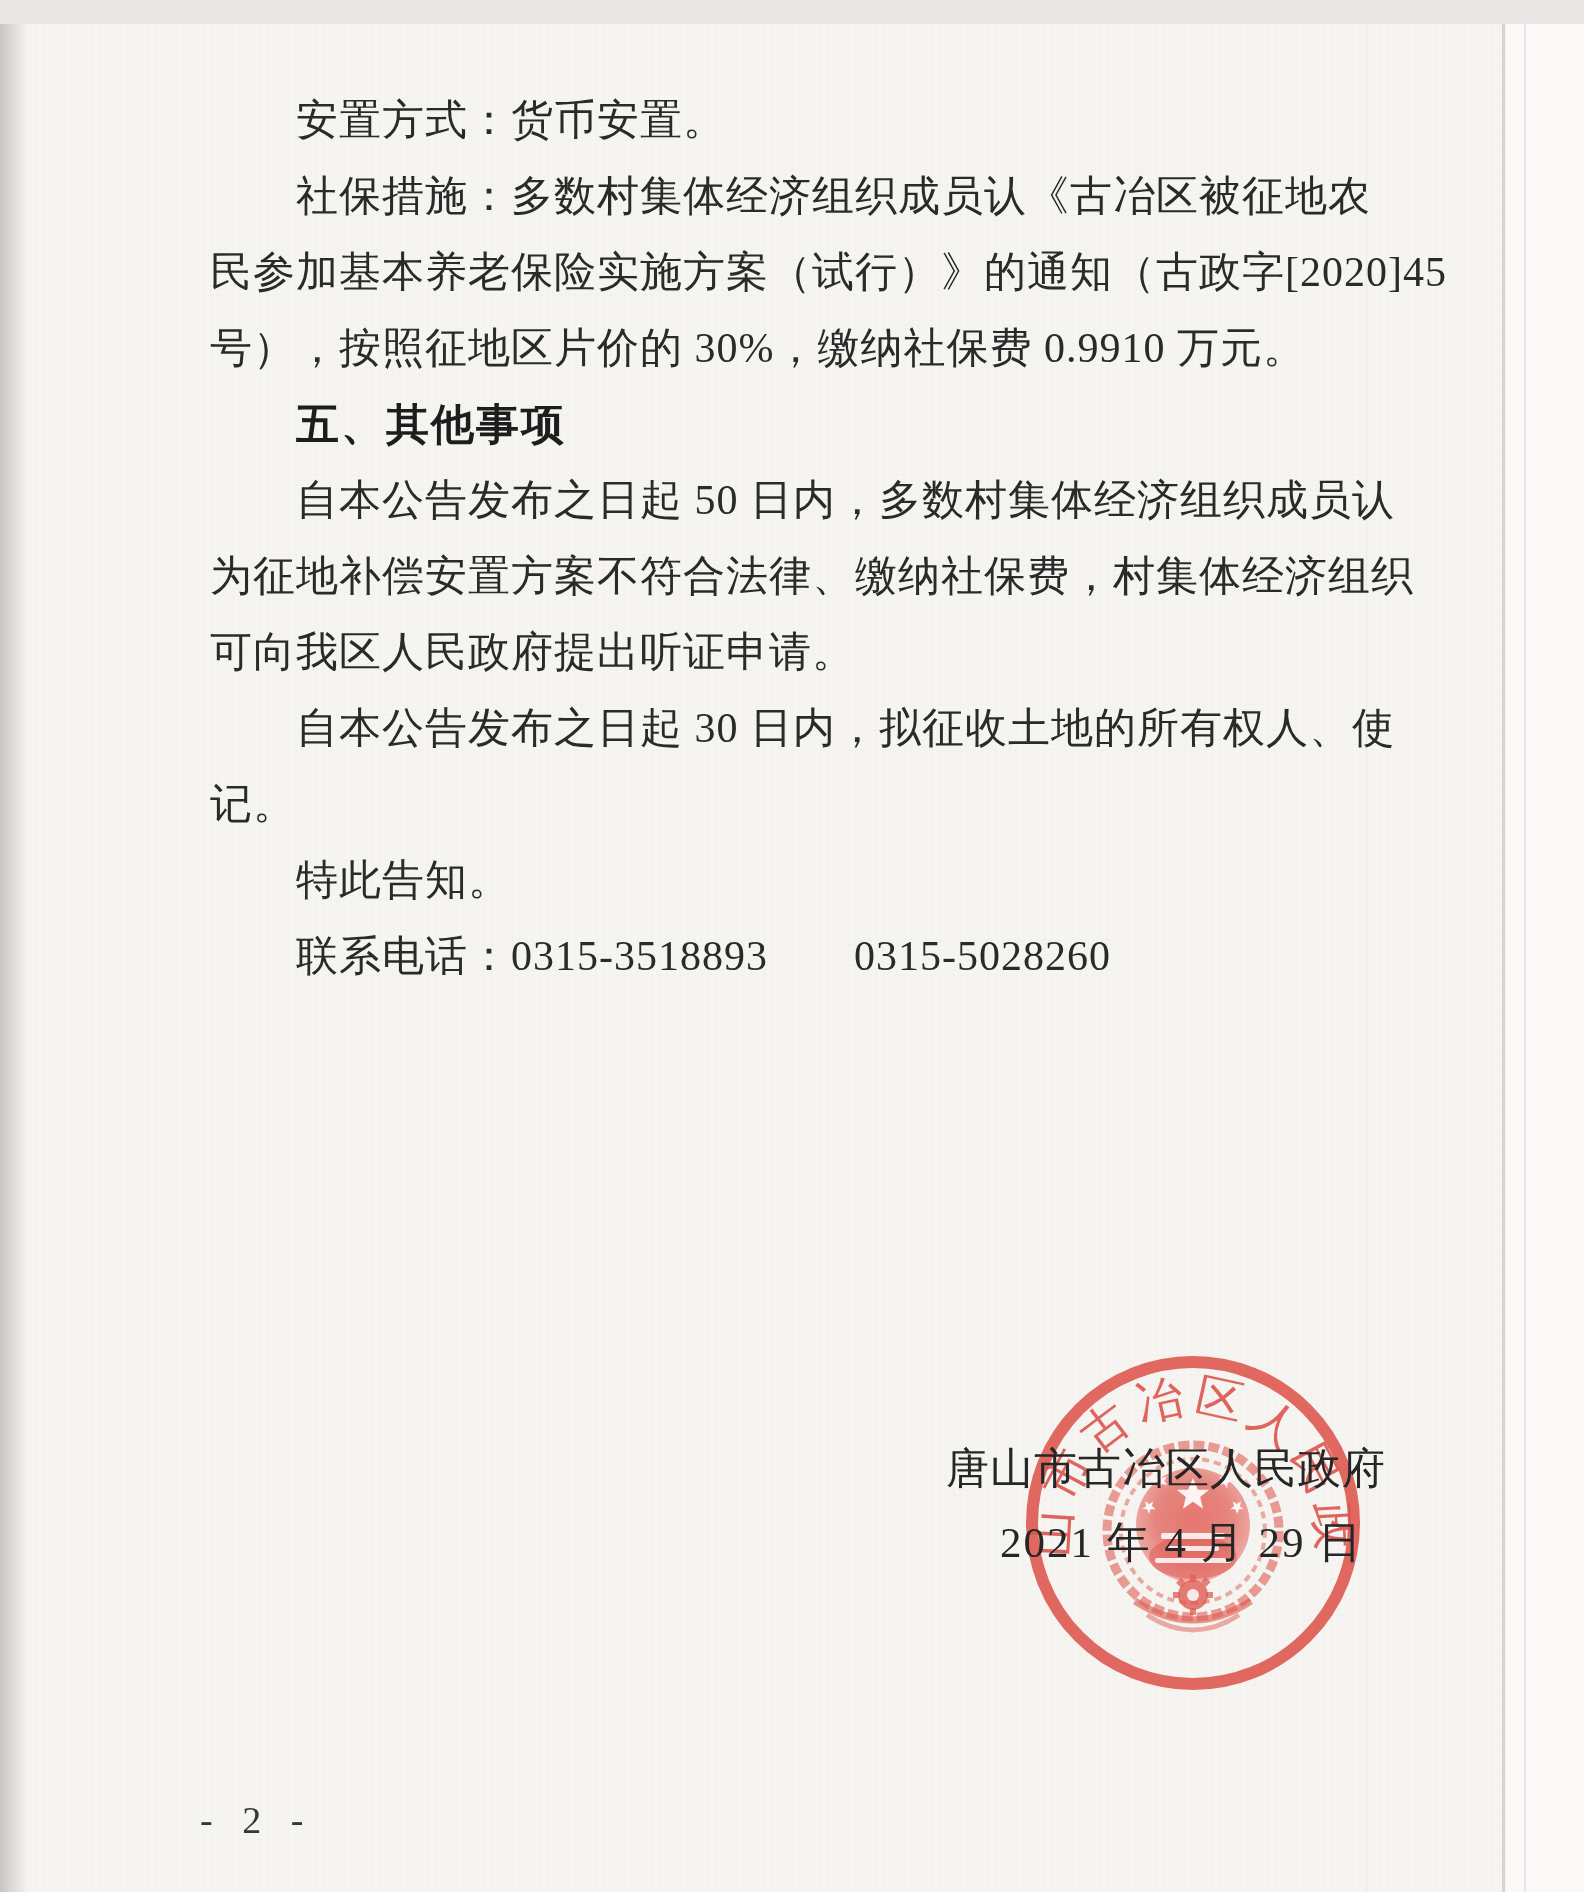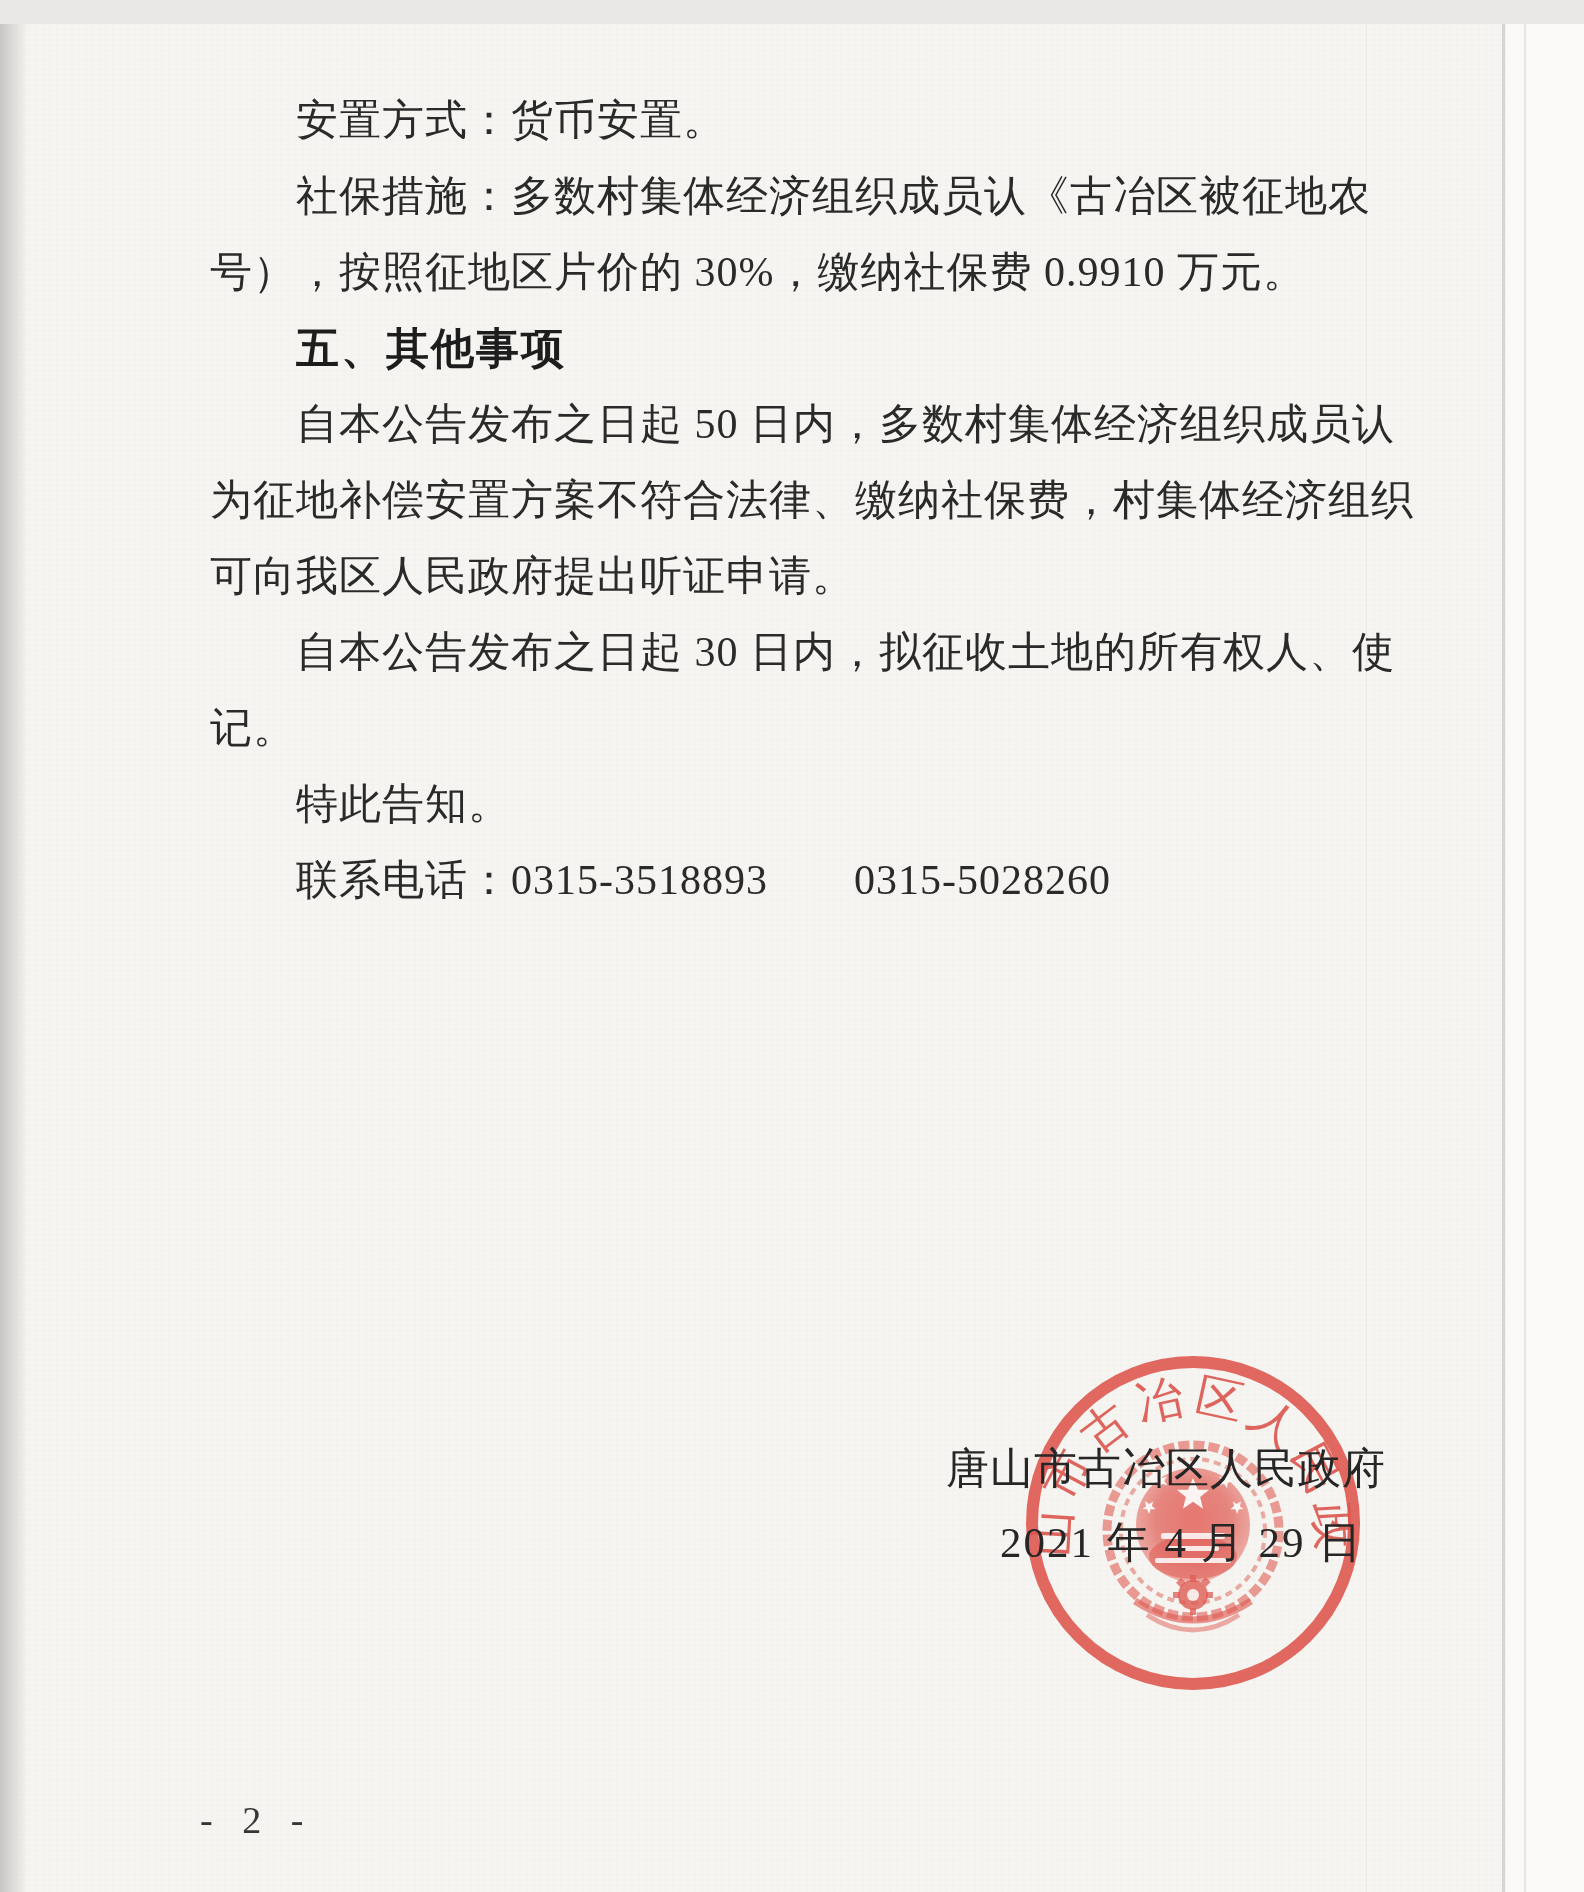--- a/index.html
+++ b/index.html
@@ -60,20 +60,21 @@
 
   <div class="scanner-right"></div>
   <div class="fold-line a"></div>
   <div class="fold-line b"></div>
   <div class="fold-line c"></div>
   <div class="edge-left"></div>
 
   <div class="content">
     <div class="line indent">安置方式：货币安置。</div>
     <div class="line indent">社保措施：多数村集体经济组织成员认《古冶区被征地农</div>
+    <div class="line">民参加基本养老保险实施方案（试行）》的通知（古政字[2020]45</div>
     <div class="line">号），按照征地区片价的 30%，缴纳社保费 0.9910 万元。</div>
     <div class="line indent heading">五、其他事项</div>
     <div class="line indent">自本公告发布之日起 50 日内，多数村集体经济组织成员认</div>
     <div class="line">为征地补偿安置方案不符合法律、缴纳社保费，村集体经济组织</div>
     <div class="line">可向我区人民政府提出听证申请。</div>
     <div class="line indent">自本公告发布之日起 30 日内，拟征收土地的所有权人、使</div>
     <div class="line">记。</div>
     <div class="line indent">特此告知。</div>
     <div class="line indent">联系电话：0315-3518893　　0315-5028260</div>
   </div>

